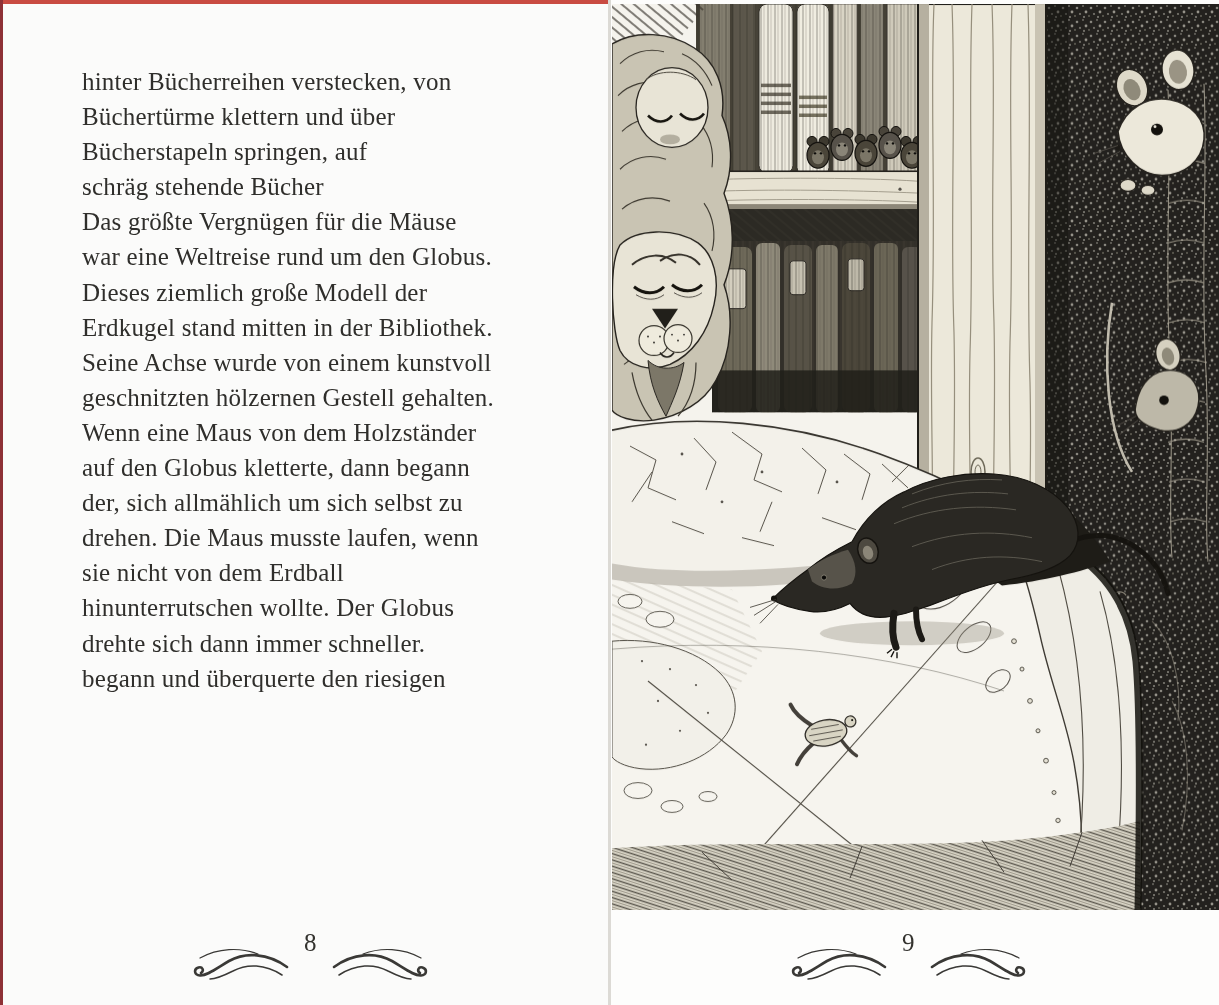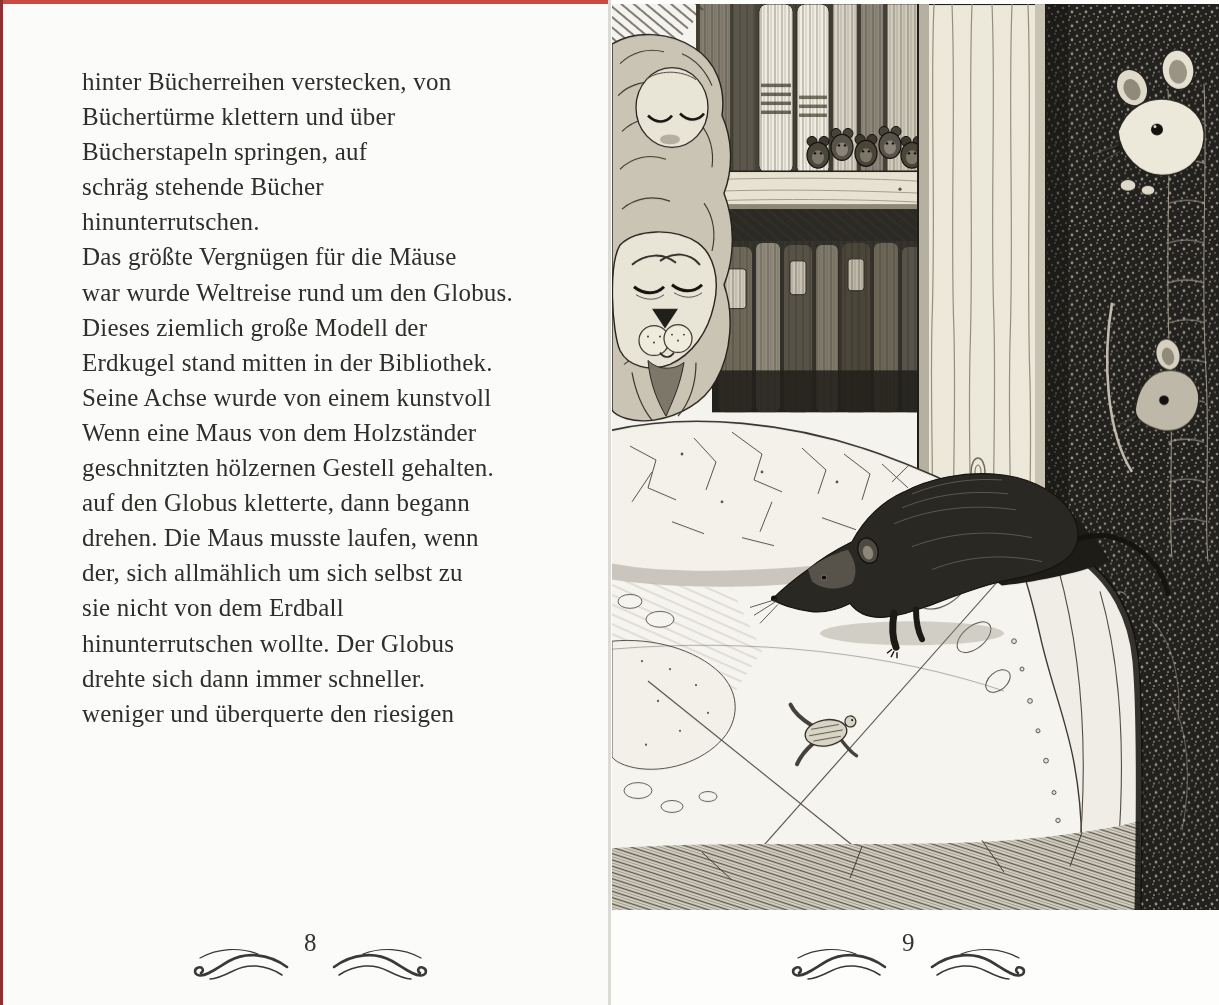--- a/index.html
+++ b/index.html
@@ -44,35 +44,34 @@
     </g>
   </symbol>
 </svg>
 
 <div class="page-left">
   <div class="text-block">
       <div class="line">hinter Bücherreihen verstecken, von</div>
       <div class="line">Büchertürme klettern und über</div>
       <div class="line">Bücherstapeln springen, auf</div>
       <div class="line">schräg stehende Bücher</div>
-      <div class="line">hinunterrutschen.</div>
       <div class="line">Das größte Vergnügen für die Mäuse</div>
-      <div class="line">war wurde Weltreise rund um den Globus.</div>
+      <div class="line">war eine Weltreise rund um den Globus.</div>
       <div class="line">Dieses ziemlich große Modell der</div>
       <div class="line">Erdkugel stand mitten in der Bibliothek.</div>
       <div class="line">Seine Achse wurde von einem kunstvoll</div>
+      <div class="line">geschnitzten hölzernen Gestell gehalten.</div>
       <div class="line">Wenn eine Maus von dem Holzständer</div>
-      <div class="line">geschnitzten hölzernen Gestell gehalten.</div>
       <div class="line">auf den Globus kletterte, dann begann</div>
+      <div class="line">der, sich allmählich um sich selbst zu</div>
       <div class="line">drehen. Die Maus musste laufen, wenn</div>
-      <div class="line">der, sich allmählich um sich selbst zu</div>
       <div class="line">sie nicht von dem Erdball</div>
       <div class="line">hinunterrutschen wollte. Der Globus</div>
       <div class="line">drehte sich dann immer schneller.</div>
-      <div class="line">weniger und überquerte den riesigen</div>
+      <div class="line">begann und überquerte den riesigen</div>
     </div>
 </div>
 
 <div class="footer footer-left">
   <svg class="fl" width="104" height="46" viewBox="0 0 104 46">
       <use href="#fl-swash"></use>
     </svg>
   <span class="num">8</span>
   <svg class="fl" width="104" height="46" viewBox="0 0 104 46">
       <g transform="translate(104,0) scale(-1,1)">

